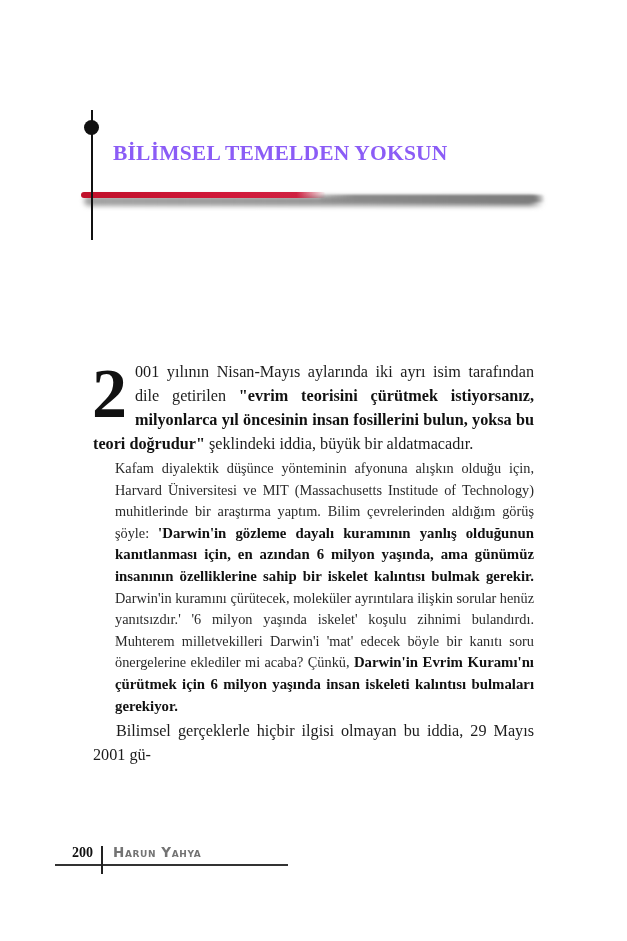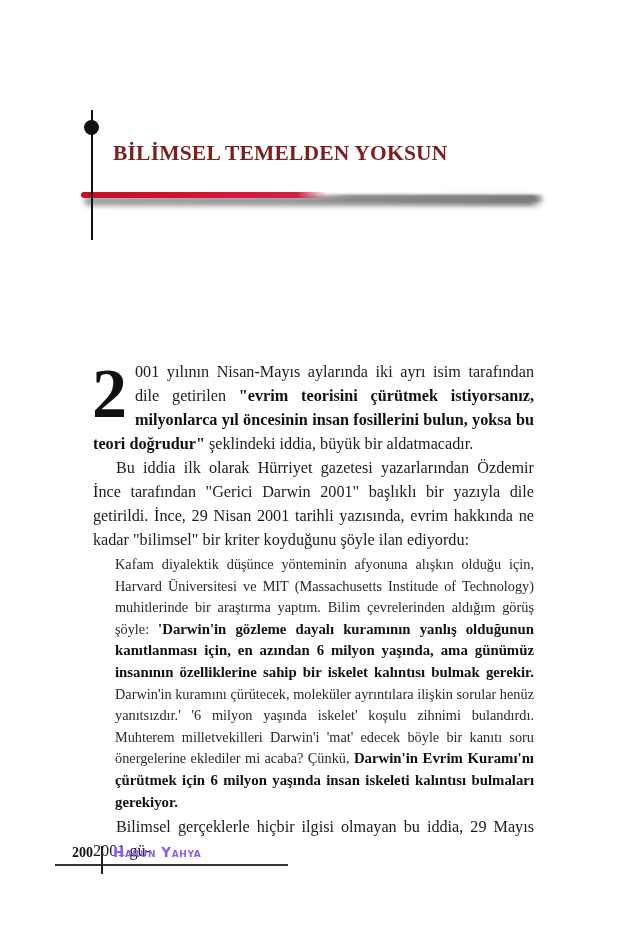--- a/index.html
+++ b/index.html
@@ -30,21 +30,21 @@
       background: #111;
     }
     .chapter-title {
       left: 113px; top: 141px;
       width: 440px;
       font-family: "Liberation Serif", "DejaVu Serif", serif;
       font-weight: bold;
       font-size: 21.5px;
       line-height: 24px;
       letter-spacing: 0.2px;
-      color: #7f1d1d;
+      color: #8b5cf6;
       margin: 0;
     }
     .chapter-title span { display: block; white-space: nowrap; }
 
     .title-bar-shadow {
       left: 84px; top: 196px;
       width: 460px; height: 10px;
       border-radius: 5px;
       background: linear-gradient(to right, rgba(110,110,110,0.65) 0%, rgba(110,110,110,0.75) 60%, rgba(100,100,100,0.85) 97%, rgba(110,110,110,0) 100%);
       filter: blur(2.5px);
@@ -115,41 +115,40 @@
       font-size: 14px;
       color: #111;
     }
     .author-name {
       left: 113px; top: 844px;
       font-family: "DejaVu Sans", "Liberation Sans", sans-serif;
       font-weight: bold;
       font-size: 13.5px;
       font-variant: small-caps;
       letter-spacing: 0.6px;
-      color: #8b5cf6;
+      color: #737373;
     }
   </style>
 </head>
 <body>
 
 <div class="abs title-bar-shadow"></div>
 <div class="abs title-bar-gray"></div>
 <div class="abs title-bar-red"></div>
 <div class="abs header-vline"></div>
 <div class="abs header-dot"></div>
 
 <h1 class="abs chapter-title">
   <span>BİLİMSEL TEMELDEN YOKSUN</span>
 </h1>
 
 <div class="abs body-text">
   <p>
     <span class="drop-cap">2</span><span>001 yılının Nisan-Mayıs aylarında iki ayrı isim tarafından dile ge­tirilen </span><span class="bold">"evrim teorisini çürütmek istiyorsanız, milyonlarca yıl öncesinin insan fosillerini bulun, yoksa bu teori doğrudur"</span><span> şek­lindeki iddia, büyük bir aldatmacadır.</span>
   </p>
-  <p class="para-indent">Bu iddia ilk olarak Hürriyet gazetesi yazarlarından Özdemir İnce ta­rafından "Gerici Darwin 2001" başlıklı bir yazıyla dile getirildi. İnce, 29 Nisan 2001 tarihli yazısında, evrim hakkında ne kadar "bilimsel" bir kri­ter koyduğunu şöyle ilan ediyordu:</p>
   <p class="quote"><span>Kafam diyalektik düşünce yönteminin afyonuna alışkın olduğu için, Harvard Üniversitesi ve MIT (Massachusetts Institude of Technology) muhitlerinde bir araştırma yaptım. Bilim çevrelerinden aldığım görüş şöyle: </span><span class="bold">'Darwin'in göz­leme dayalı kuramının yanlış olduğunun kanıtlanması için, en azından 6 milyon yaşında, ama günümüz insanının özelliklerine sahip bir iske­let kalıntısı bulmak gerekir.</span><span> Darwin'in kuramını çürütecek, moleküler ay­rıntılara ilişkin sorular henüz yanıtsızdır.' '6 milyon yaşında iskelet' koşulu zihnimi bulandırdı. Muhterem milletvekilleri Darwin'i 'mat' edecek böyle bir kanıtı soru önergelerine eklediler mi acaba? Çünkü, </span><span class="bold">Darwin'in Evrim Kura­mı'nı çürütmek için 6 milyon yaşında insan iskeleti kalıntısı bulmala­rı gerekiyor.</span></p>
   <p class="para-indent">Bilimsel gerçeklerle hiçbir ilgisi olmayan bu iddia, 29 Mayıs 2001 gü-</p>
 </div>
 
 <div class="abs footer-rule"></div>
 <div class="abs footer-tick"></div>
 <div class="abs page-number">200</div>
 <div class="abs author-name">Harun Yahya</div>
 
 </body></html>

